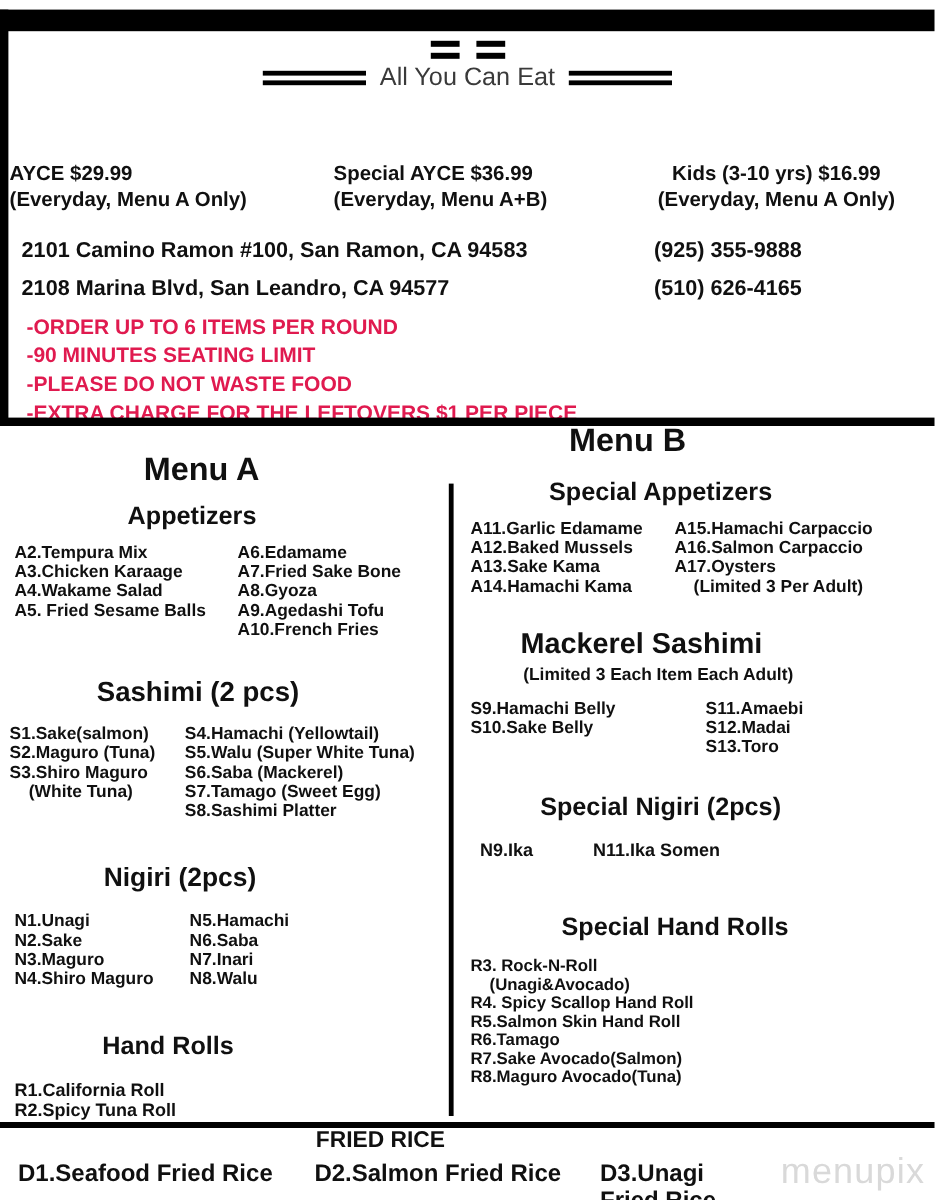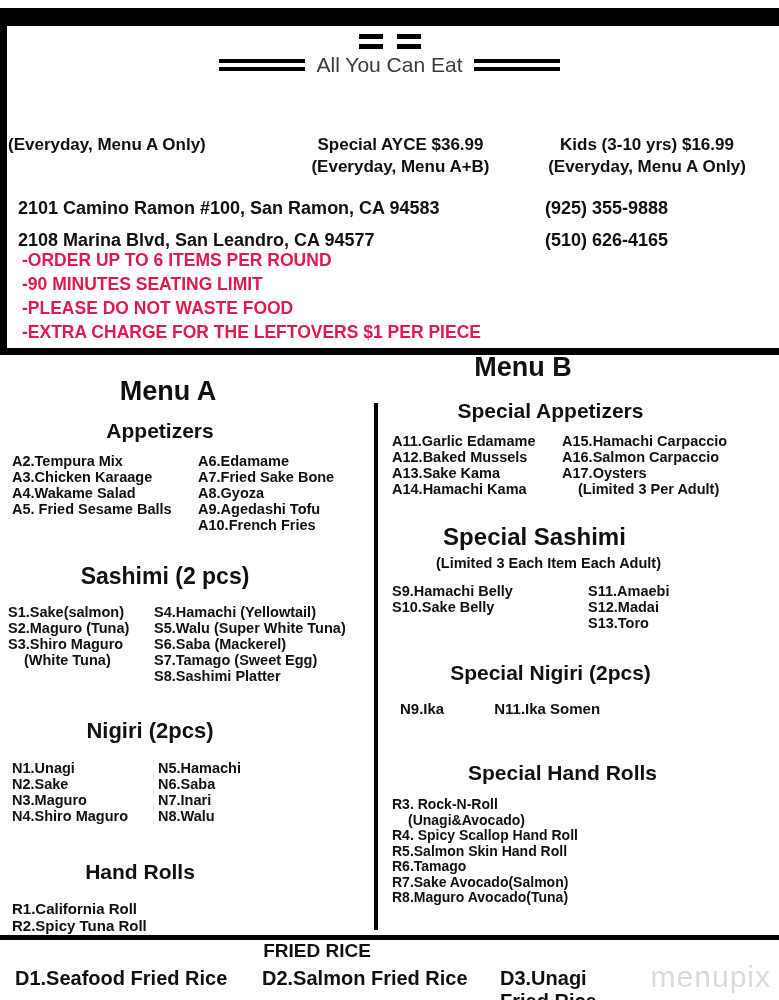--- a/index.html
+++ b/index.html
@@ -17,31 +17,31 @@
   .title-row { display:flex; align-items:center; justify-content:center; gap:14px; }
   .main-title { font-size:44px; letter-spacing:1px; color:#0d0d0d; }
   .dline-sm { width:24px; height:15px; border-top:5px solid #000; border-bottom:5px solid #000; box-sizing:border-box; }
   .subtitle-row { display:flex; align-items:center; justify-content:center; gap:12px; margin-top:4px; }
   .subtitle { font-size:21px; font-weight:400; color:#3a3a3a; }
   .dline-lg { width:86px; height:12px; border-top:4px solid #000; border-bottom:4px solid #000; box-sizing:border-box; }
 
   
   .pricing { position:absolute; top:134px; left:8px; width:763px; display:flex; font-size:17px; line-height:22px; }
   .price-col1 { width:270px; }
-  .price-col2 { width:245px;text-align:center; }
+  .price-col2 { width:245px; }
   .price-col3 { flex:1;text-align:center; }
 
   
   .locations { position:absolute; top:198px; left:18px; width:749px; font-size:18px; }
   .loc-row { display:flex; margin-bottom:11px; }
   .loc-addr { width:527px; }
   .loc-phone { flex:1; }
 
   
-  .rules { position:absolute; top:248px; left:22px; font-size:17.5px; line-height:24px; }
+  .rules { position:absolute; top:260px; left:22px; font-size:17.5px; line-height:24px; }
 
   
   .divider1 { position:absolute; top:348px; left:0; width:779px; height:7px; background:#000; }
   .vdivider { position:absolute; top:403px; left:374px; width:4px; height:527px; background:#000; }
   .divider2 { position:absolute; top:935px; left:0; width:779px; height:5px; background:#000; }
 
   
   .menu-a { position:absolute; top:376px; left:0; width:374px; }
   .menu-b { position:absolute; top:352px; left:382px; width:397px; }
   .h1 { font-size:27px; text-align:center; }
@@ -105,20 +105,21 @@
     </div>
     <div class="subtitle-row">
       <span class="dline-lg"></span>
       <span class="subtitle">All You Can Eat</span>
       <span class="dline-lg"></span>
     </div>
   </div>
 
   <div class="pricing">
     <div class="price-col1">
+      <div>AYCE $29.99</div>
       <div>(Everyday, Menu A Only)</div>
     </div>
     <div class="price-col2">
       <div>Special AYCE $36.99</div>
       <div>(Everyday, Menu A+B)</div>
     </div>
     <div class="price-col3">
       <div>Kids (3-10 yrs) $16.99</div>
       <div>(Everyday, Menu A Only)</div>
     </div>
@@ -217,21 +218,21 @@
           <div class="mi">A14.Hamachi Kama</div>
         </div>
       <div class="mb-app-c2">
           <div class="mi">A15.Hamachi Carpaccio</div>
           <div class="mi">A16.Salmon Carpaccio</div>
           <div class="mi">A17.Oysters</div>
           <div class="mi indent">(Limited 3 Per Adult)</div>
         </div>
     </div>
 
-    <div class="h2 mb-sas-h">Special Sashimi</div>
+    <div class="h2 mb-sas-h">Mackerel Sashimi</div>
     <div class="mb-sas-note">(Limited 3 Each Item Each Adult)</div>
     <div class="cols">
       <div class="mb-sas-c1">
           <div class="mi">S9.Hamachi Belly</div>
           <div class="mi">S10.Sake Belly</div>
         </div>
       <div class="mb-sas-c2">
           <div class="mi">S11.Amaebi</div>
           <div class="mi">S12.Madai</div>
           <div class="mi">S13.Toro</div>

